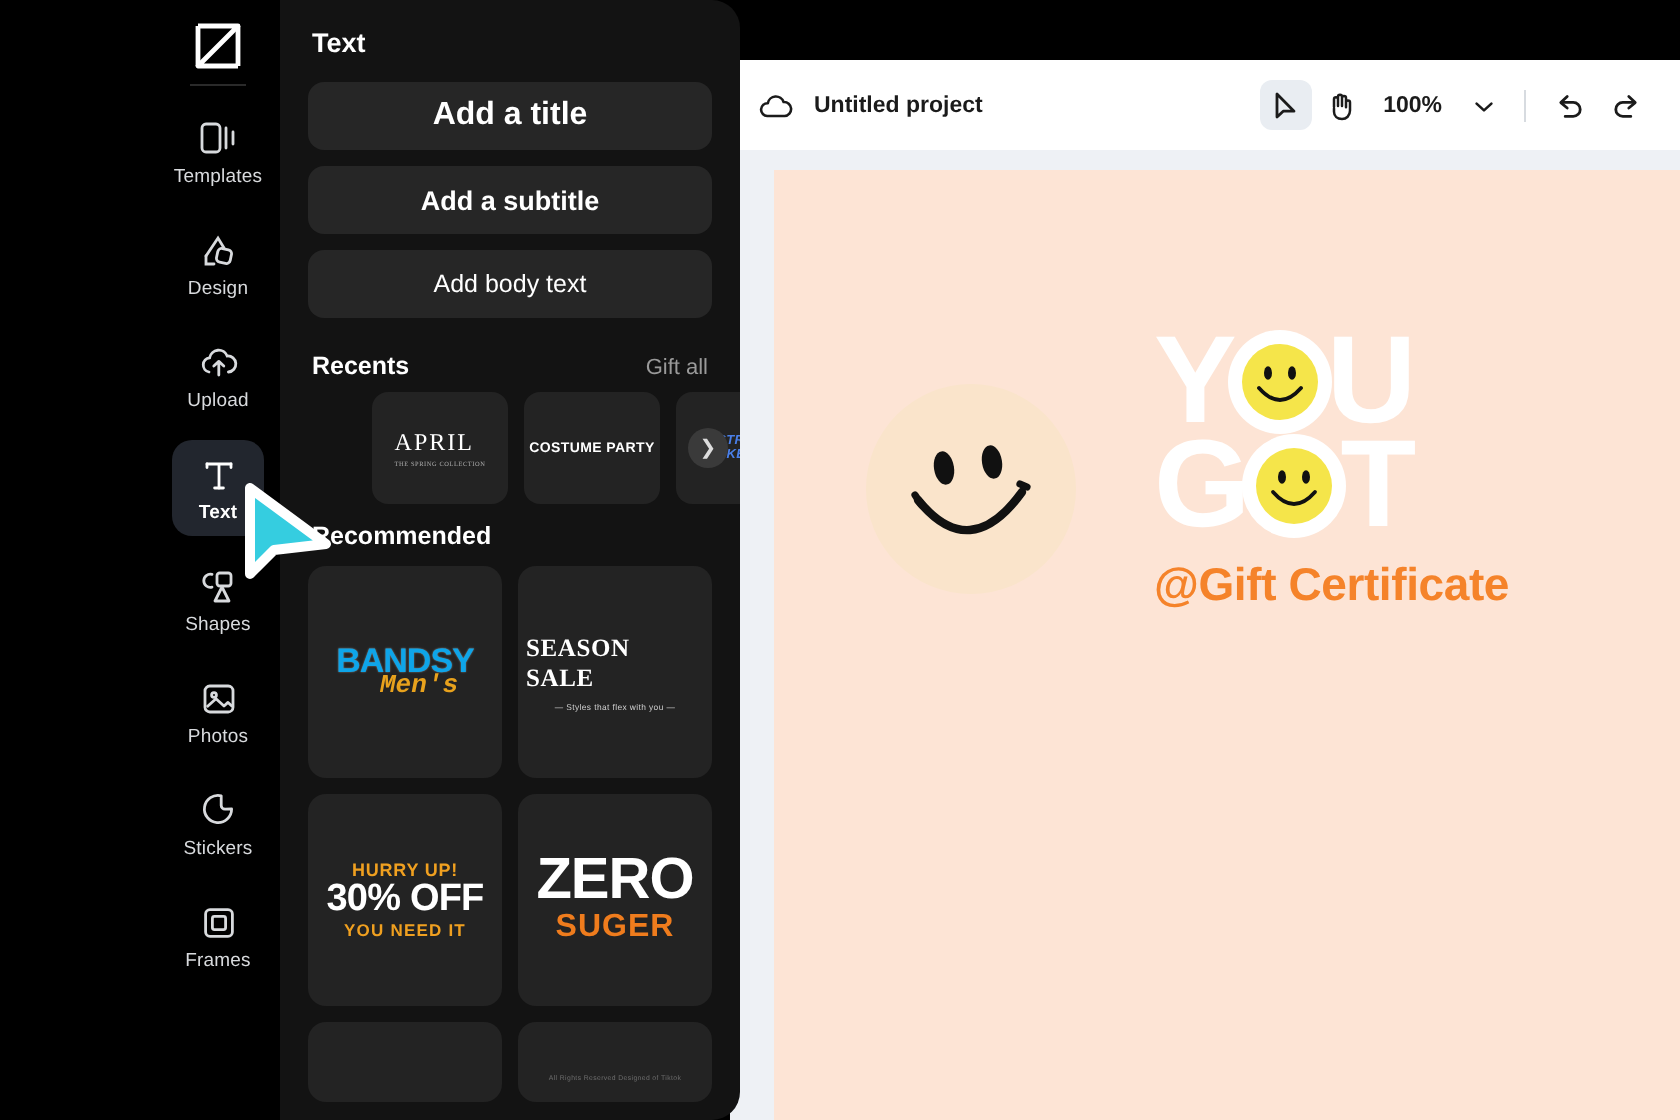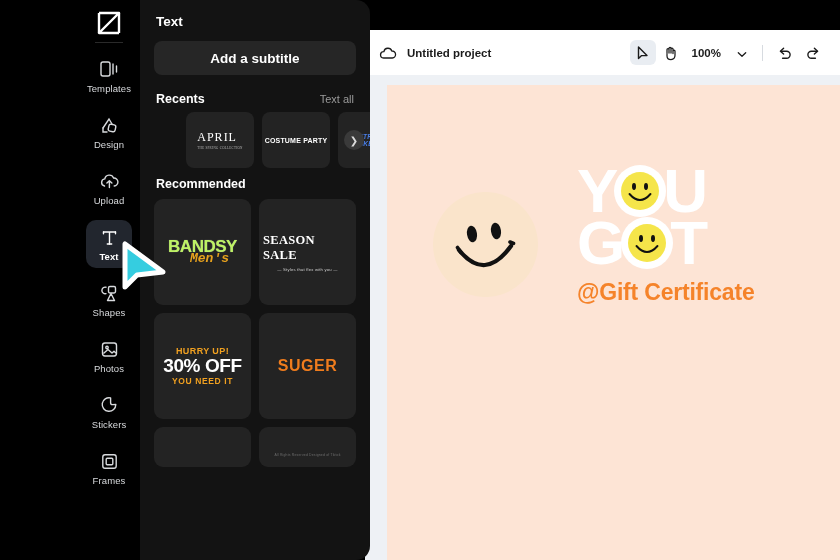--- a/index.html
+++ b/index.html
@@ -67,21 +67,21 @@
   .rc-april small { display:block; font-size: 3.2px; letter-spacing: .3px; opacity: .6; text-align:center; margin-top:1px;}
   .rc-costume { color: #fff; font-size: 7px; font-weight: bold; letter-spacing: .2px; }
   .rc-street { color: #4a7fe8; font-size: 6.5px; font-weight: bold; font-style: italic; text-align:center; line-height: 1.15; letter-spacing:.2px;}
 
   .grid { display: grid; grid-template-columns: 1fr 1fr; gap: 8px; margin-top: 2px; }
   .g-card {
     height: 106px; background: #232323; border-radius: 9px;
     display: flex; flex-direction: column; align-items: center; justify-content: center;
     cursor: pointer; overflow: hidden; padding: 4px;
   }
-  .bandsy { font-size: 17px; font-weight: bold; color: #bef264; letter-spacing: -.5px;
+  .bandsy { font-size: 17px; font-weight: bold; color: #0ea5e9; letter-spacing: -.5px;
             text-shadow: 0 0 1px #888; line-height: 1; }
   .bandsy-sub { color: #e8a21d; font-family: Liberation Mono, monospace; font-style: italic;
                 font-weight: bold; font-size: 13px; margin-top: -4px; margin-left: 14px; }
   .season { color: #fff; font-family: "Liberation Serif", serif; font-weight: bold;
             font-size: 12.5px; letter-spacing: .3px; }
   .season-sub { color: #cfcfcf; font-size: 4.2px; margin-top: 4px; letter-spacing: .2px; }
   .hurry { color: #f0a020; font-size: 9px; font-weight: bold; letter-spacing: .4px; }
   .off { color: #fff; font-size: 19px; font-weight: bold; letter-spacing: -.4px; line-height: 1.1; }
   .need { color: #f0a020; font-size: 8.5px; font-weight: bold; letter-spacing: .6px; }
   .zero { color: #fff; font-size: 29px; font-weight: bold; line-height: .95; letter-spacing: -.5px; }
@@ -212,25 +212,27 @@
           <rect x="6.2" y="6.2" width="6.6" height="6.6" rx="1"></rect>
         </svg>
       </span>
       <span class="rail-lbl">Frames</span>
     </div>
   </div>
 
   <div class="panel">
     <div class="panel-title">Text</div>
 
+    <button class="big-btn t1">Add a title</button>
     <button class="big-btn t2">Add a subtitle</button>
+    <button class="big-btn t3">Add body text</button>
 
     <div class="sec-head">
       <span class="sec-title">Recents</span>
-      <span class="view-all">Text all</span>
+      <span class="view-all">Gift all</span>
     </div>
 
     <div class="recents">
       <div class="rec-card">
         <div class="rc-april">
           <span>APRIL</span>
           <small>THE SPRING COLLECTION</small>
         </div>
       </div>
       <div class="rec-card">
@@ -254,20 +256,21 @@
       <div class="g-card">
         <div class="season">SEASON SALE</div>
         <div class="season-sub">— Styles that flex with you —</div>
       </div>
       <div class="g-card">
         <div class="hurry">HURRY UP!</div>
         <div class="off">30% OFF</div>
         <div class="need">YOU NEED IT</div>
       </div>
       <div class="g-card">
+        <div class="zero">ZERO</div>
         <div class="suger">SUGER</div>
       </div>
       <div class="g-card partial"></div>
       <div class="g-card partial">
         <div class="tiny-credit">All Rights Reserved Designed of Tiktok</div>
       </div>
     </div>
   </div>
 
   <div class="editor">

